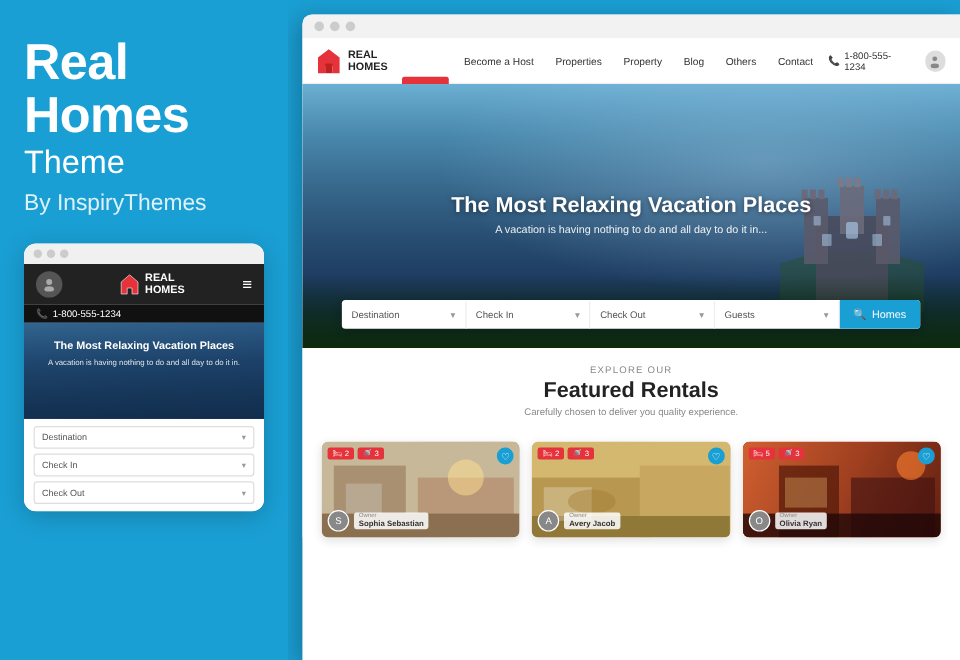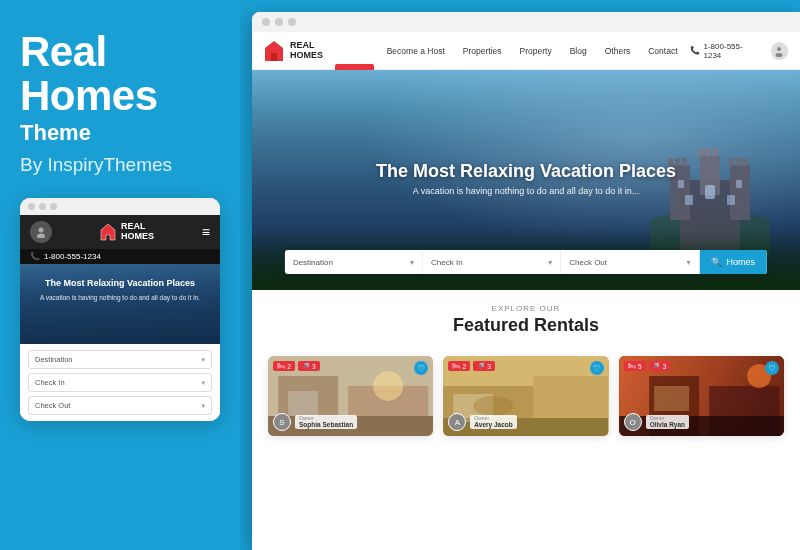--- a/index.html
+++ b/index.html
@@ -26,22 +26,22 @@
       gap: 0;
     }
     .left-panel .theme-title {
       font-size: 42px;
       font-weight: 900;
       color: #fff;
       line-height: 1.05;
       letter-spacing: -0.5px;
     }
     .left-panel .theme-subtitle {
-      font-size: 22px;
-      font-weight: 700;
+      font-size: 27px;
+      font-weight: 400;
       color: #fff;
       margin-top: 2px;
     }
     .left-panel .theme-by {
       font-size: 19px;
       color: rgba(255,255,255,0.85);
       margin-top: 8px;
     }
 
     
@@ -617,30 +617,34 @@
       <div class="search-bar">
         <div class="search-field">
           <span>Destination</span>
         </div>
         <div class="search-field">
           <span>Check In</span>
         </div>
         <div class="search-field">
           <span>Check Out</span>
         </div>
+        <div class="search-field">
+          <span>Guests</span>
+        </div>
         <div class="search-btn">
           <span>🔍</span>
           <span>Homes</span>
         </div>
       </div>
     </div>
 
     <div class="featured-section">
       <div class="featured-label">Explore Our</div>
       <div class="featured-title">Featured Rentals</div>
+      <div class="featured-desc">Carefully chosen to deliver you quality experience.</div>
     </div>
 
     <div class="cards-row">
 
       <div class="property-card">
         <div class="card-img card-img-1">
           <svg width="100%" height="100%" viewBox="0 0 165 80" fill="none">
             <rect width="165" height="80" fill="#c8b89a"></rect>
             <rect x="10" y="20" width="60" height="50" fill="#a89070"></rect>
             <rect x="80" y="30" width="80" height="45" fill="#b89878"></rect>

